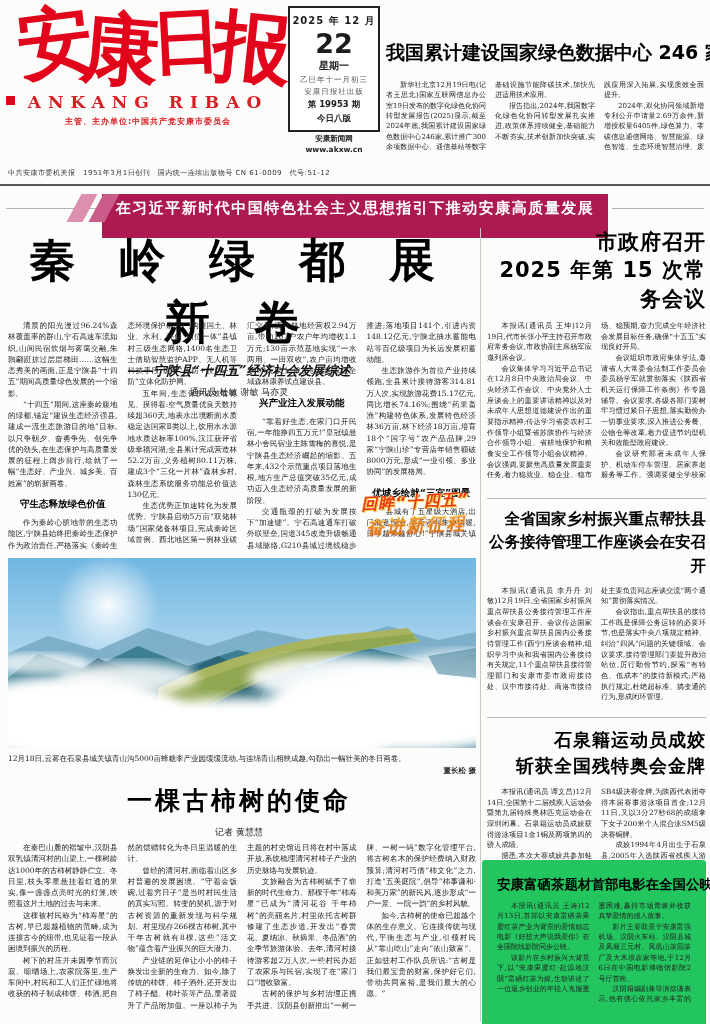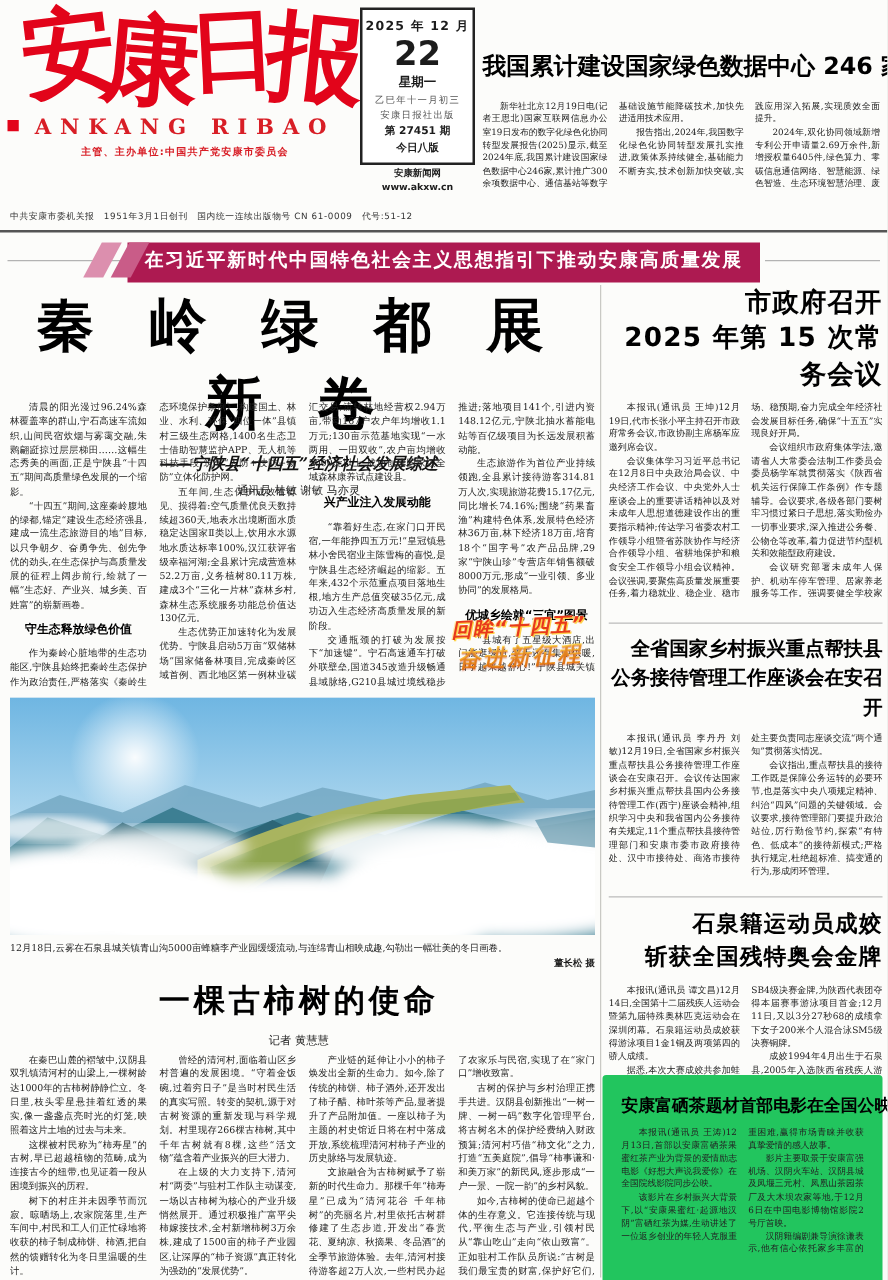--- a/index.html
+++ b/index.html
@@ -34,21 +34,21 @@
   .topstory { position:absolute; left:386px; top:40px; width:318px; }
   .topstory h1 { font-size:19px; font-weight:bold; letter-spacing:0px; white-space:nowrap; color:#000; }
   .topstory .body { margin-top:14px; height:78px; column-count:3; column-gap:9px; font-size:7px; line-height:1.48; text-align:justify; color:#222; font-family:"DejaVu Serif", serif; overflow:hidden; }
 
   .rule-top { position:absolute; left:0; top:184px; width:710px; border-top:2px solid #555; }
 
   
   .banner-row { position:absolute; left:0; top:194px; width:710px; height:30px; }
   .banner-line { position:absolute; top:14px; height:0; border-top:1px solid #b3b3b3; width:92px; }
   .banner-line.left { left:6px; } .banner-line.right { right:6px; }
-  .banner { position:absolute; left:102px; top:0; width:506px; height:32px; background:#ad1a51; color:#fff; font-size:15px; font-weight:bold; text-align:center; line-height:28px; letter-spacing:1.5px; }
+  .banner { position:absolute; left:102px; top:0; width:506px; height:44px; background:#ad1a51; color:#fff; font-size:15px; font-weight:bold; text-align:center; line-height:28px; letter-spacing:1.5px; }
   .banner .stripe { position:absolute; top:0; height:28px; width:16px; background:#dc8fae; transform:skewX(-28deg); }
   .banner .s1 { left:-28px; } .banner .s2 { left:-6px; background:#c95c88; }
 
   
   .lead-head { position:absolute; left:0px; top:230px; width:478px; text-align:center; }
   .lead-head h2 { font-size:46px; font-weight:bold; letter-spacing:14px; color:#000; font-family:"DejaVu Sans", sans-serif; }
   .lead-sub { margin-top:8px; font-size:13px; font-family:"DejaVu Serif", serif; font-style:italic; font-weight:bold; color:#111; }
   .lead-by { margin-top:6px; font-size:9px; color:#222; }
   .lead-body { position:absolute; left:8px; top:320px; width:468px; height:236px; column-count:4; column-gap:10px; font-size:7.5px; line-height:1.5; text-align:justify; font-family:"DejaVu Serif", serif; color:#222; overflow:hidden; }
   .lead-body .seg-p { text-indent:2em; }
@@ -101,21 +101,21 @@
     <div class="supervisor">主管、主办单位:中国共产党安康市委员会</div>
   </div>
   <div class="mast-footer">中共安康市委机关报　1951年3月1日创刊　国内统一连续出版物号 CN 61-0009　代号:51-12</div>
 
   <div class="datebox">
     <div class="dmonth">2025 年 12 月</div>
     <div class="dday">22</div>
     <div class="dweek">星期一</div>
     <div class="dlunar">乙巳年十一月初三</div>
     <div class="dpub">安康日报社出版</div>
-    <div class="dissue">第 27451 期</div>
+    <div class="dissue">第 19953 期</div>
     <div class="dpages">今日八版</div>
     <div class="dsite">安康新闻网</div>
     <div class="durl">www.akxw.cn</div>
   </div>
 
   <div class="topstory">
     <h1>我国累计建设国家绿色数据中心 246 家</h1>
     <div class="body">
         <div class="seg-p para" style="text-indent: 2em;">新华社北京12月19日电(记者王思北)国家互联网信息办公室19日发布的数字化绿色化协同转型发展报告(2025)显示,截至2024年底,我国累计建设国家绿色数据中心246家,累计推广300余项数据中心、通信基站等数字基础设施节能降碳技术,加快先进适用技术应用。</div>
         <div class="seg-p para" style="text-indent: 2em;">报告指出,2024年,我国数字化绿色化协同转型发展扎实推进,政策体系持续健全,基础能力不断夯实,技术创新加快突破,实践应用深入拓展,实现质效全面提升。</div>
@@ -203,21 +203,20 @@
 
   <div class="tree-head">
     <h2>一棵古柿树的使命</h2>
     <div class="tree-by">记者 黄慧慧</div>
   </div>
   <div class="tree-body">
       <div class="seg-p para" style="text-indent: 2em;">在秦巴山麓的褶皱中,汉阴县双乳镇清河村的山梁上,一棵树龄达1000年的古柿树静静伫立。冬日里,枝头零星悬挂着红透的果实,像一盏盏点亮时光的灯笼,映照着这片土地的过去与未来。</div>
       <div class="seg-p para" style="text-indent: 2em;">这棵被村民称为“柿寿星”的古树,早已超越植物的范畴,成为连接古今的纽带,也见证着一段从困境到振兴的历程。</div>
       <div class="seg-p para" style="text-indent: 2em;">树下的村庄并未因季节而沉寂。晾晒场上,农家院落里,生产车间中,村民和工人们正忙碌地将收获的柿子制成柿饼、柿酒,把自然的馈赠转化为冬日里温暖的生计。</div>
       <div class="seg-p para" style="text-indent: 2em;">曾经的清河村,面临着山区乡村普遍的发展困境。“守着金饭碗,过着穷日子”是当时村民生活的真实写照。转变的契机,源于对古树资源的重新发现与科学规划。村里现存266棵古柿树,其中千年古树就有8棵,这些“活文物”蕴含着产业振兴的巨大潜力。</div>
-      <div class="seg-p para" style="text-indent: 2em;">在上级的大力支持下,清河村“两委”与驻村工作队主动谋变,一场以古柿树为核心的产业升级悄然展开。通过积极推广富平尖柿嫁接技术,全村新增柿树3万余株,建成了1500亩的柿子产业园区,让深厚的“柿子资源”真正转化为强劲的“发展优势”。</div>
       <div class="seg-p para" style="text-indent: 2em;">产业链的延伸让小小的柿子焕发出全新的生命力。如今,除了传统的柿饼、柿子酒外,还开发出了柿子醋、柿叶茶等产品,显著提升了产品附加值。一座以柿子为主题的村史馆近日将在村中落成开放,系统梳理清河村柿子产业的历史脉络与发展轨迹。</div>
       <div class="seg-p para" style="text-indent: 2em;">文旅融合为古柿树赋予了崭新的时代生命力。那棵千年“柿寿星”已成为“清河花谷 千年柿树”的亮丽名片,村里依托古树群修建了生态步道,开发出“春赏花、夏纳凉、秋摘果、冬品酒”的全季节旅游体验。去年,清河村接待游客超2万人次,一些村民办起了农家乐与民宿,实现了在“家门口”增收致富。</div>
       <div class="seg-p para" style="text-indent: 2em;">古树的保护与乡村治理正携手共进。汉阴县创新推出“一树一牌、一树一码”数字化管理平台,将古树名木的保护经费纳入财政预算;清河村巧借“柿文化”之力,打造“五美庭院”,倡导“柿事谦和·和美万家”的新民风,逐步形成“一户一景、一院一韵”的乡村风貌。</div>
       <div class="seg-p para" style="text-indent: 2em;">如今,古柿树的使命已超越个体的生存意义。它连接传统与现代,平衡生态与产业,引领村民从“靠山吃山”走向“依山致富”。正如驻村工作队员所说:“古树是我们最宝贵的财富,保护好它们,带动共同富裕,是我们最大的心愿。”</div>
     </div>
 
   <div class="vdivider"></div>
   <div class="rcol">
 
     <div class="r-art">

